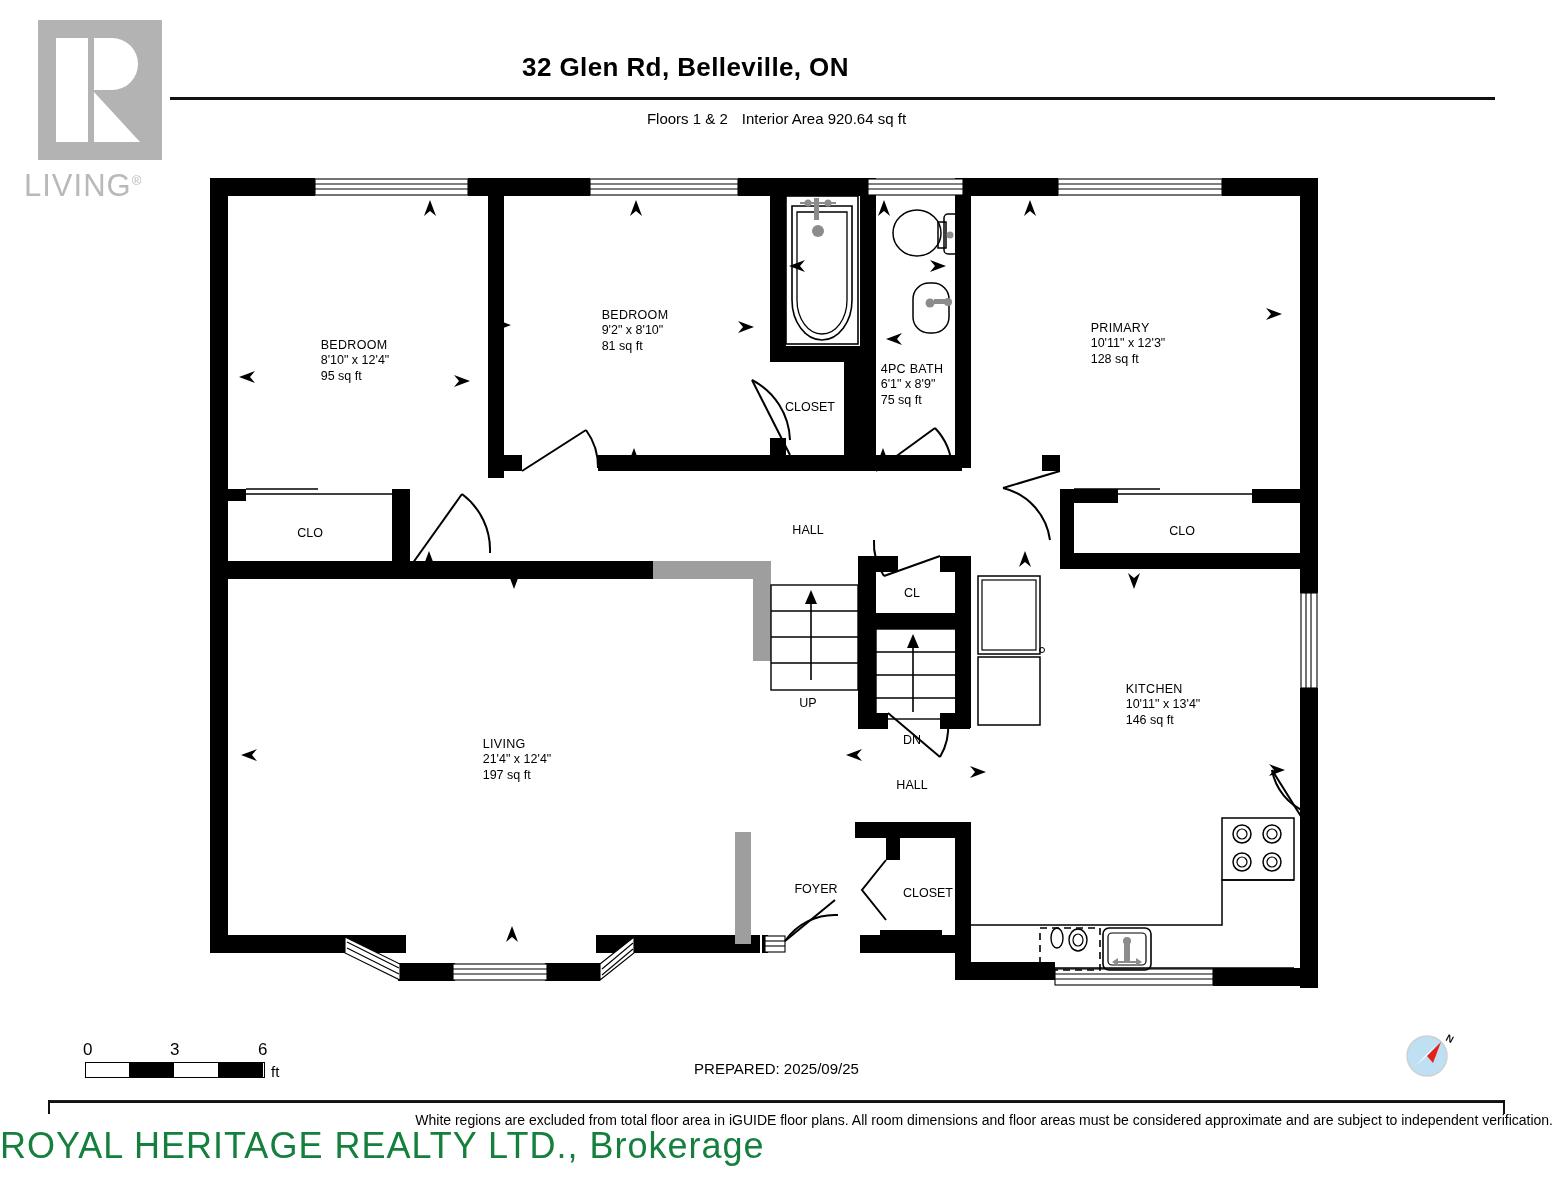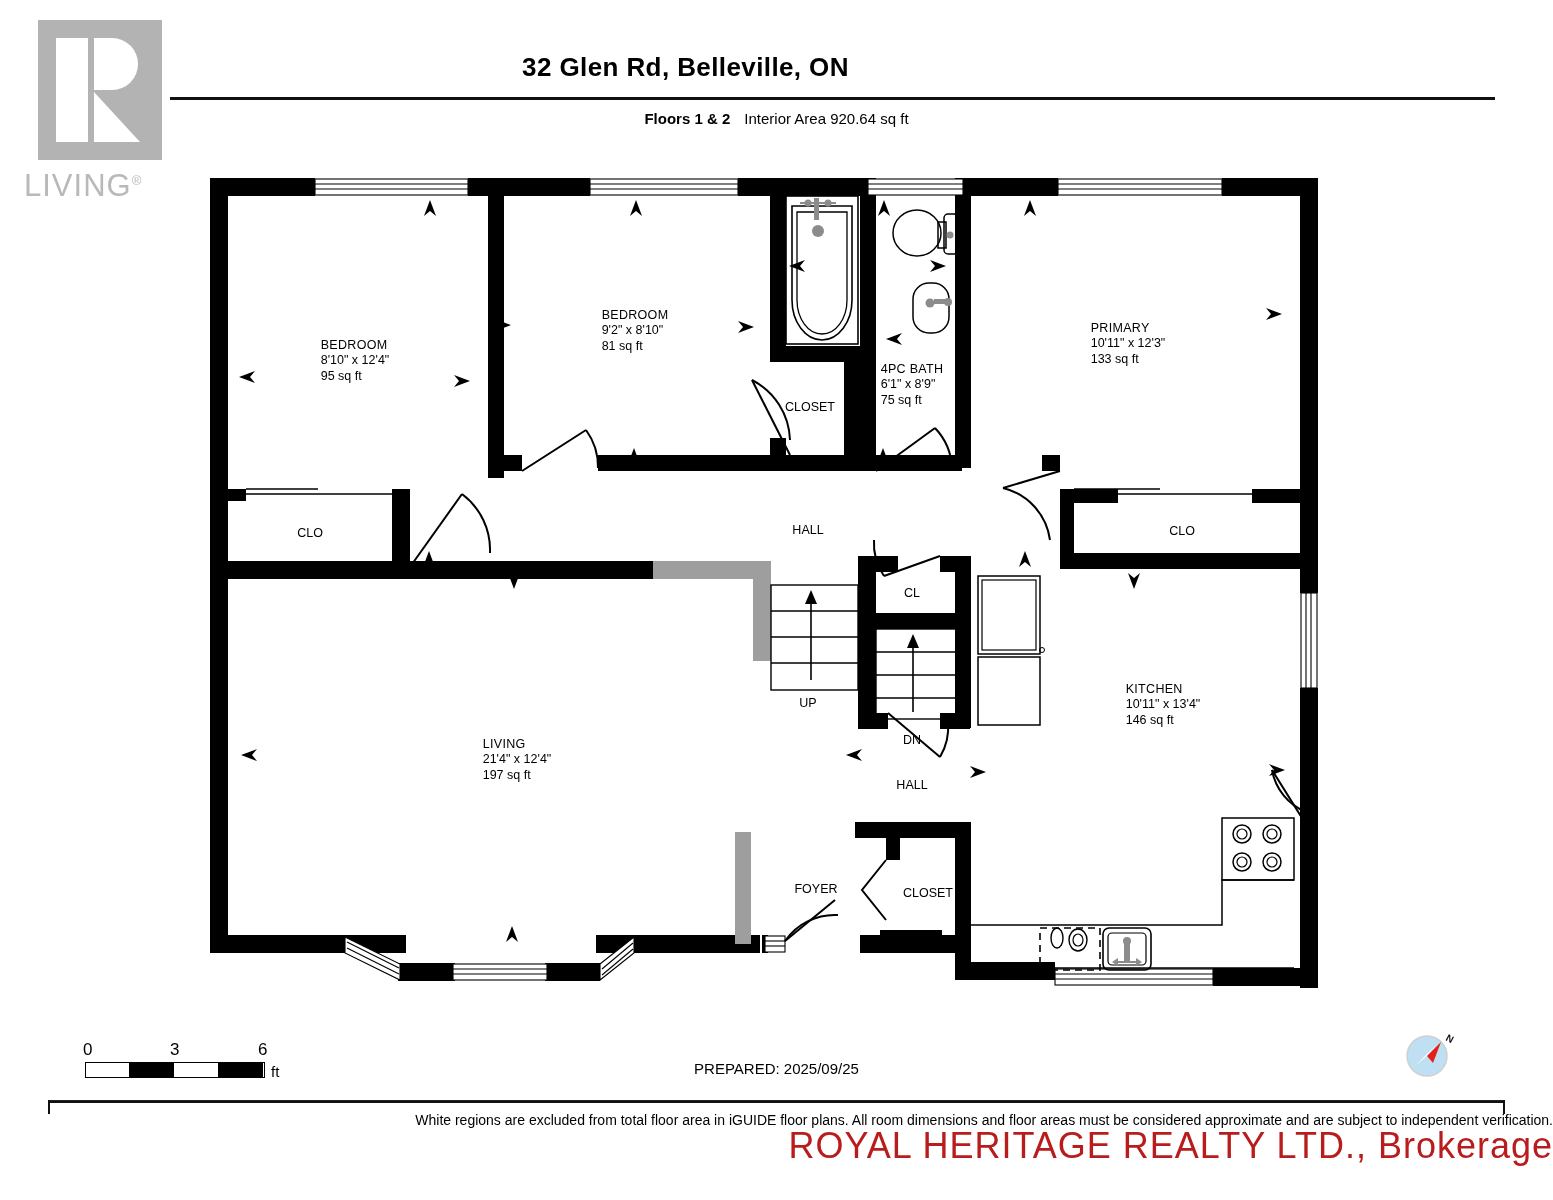--- a/index.html
+++ b/index.html
@@ -15,43 +15,43 @@
   #realtor-mark .stem{position:absolute;left:56px;top:72px;width:46px;height:50px;background:#fff;
         clip-path:polygon(0 0,0 100%,100% 100%);}
   #realtor-word{position:absolute;left:14px;top:160px;font-size:31px;letter-spacing:1px;
         color:#b9b9b9;font-family:"Liberation Sans",sans-serif;}
   #realtor-reg{font-size:13px;vertical-align:super;}
 
   #plan-title{position:absolute;left:0;top:52px;width:1371px;text-align:center;
         font-size:26px;font-weight:bold;letter-spacing:.4px;}
   #title-rule{position:absolute;left:170px;top:97px;width:1325px;height:3px;background:#111;}
   #subtitle{position:absolute;left:0;top:110px;width:1553px;text-align:center;font-size:15px;}
-  #subtitle .bold{font-weight:bold;margin-top:36px;}
+  #subtitle .bold{font-weight:normal;margin-top:36px;}
   #subtitle .sep{display:inline-block;width:14px;}
 
   
   #plan{position:absolute;left:0;top:0;width:1553px;height:1200px;}
 
   
   #scalebar{position:absolute;left:85px;top:1062px;width:180px;height:16px;
         border:1.6px solid #000;background:#fff;box-sizing:border-box;}
   #scalebar .seg{position:absolute;top:0;height:100%;background:#000;}
   .tick{position:absolute;font-size:17px;top:1040px;}
   #tick0{left:83px;} #tick3{left:170px;} #tick6{left:258px;}
   #ftlabel{position:absolute;left:271px;top:1063px;font-size:15px;text-align:right;}
 
   #prepared{position:absolute;left:0;top:1060px;width:1553px;text-align:center;font-size:15px;}
 
   #compass{position:absolute;left:1403px;top:1028px;width:52px;height:52px;}
 
   #footer-rule{position:absolute;left:48px;top:1100px;width:1457px;height:3px;
         border-top:1px solid #222;border-bottom:2px solid #111;box-sizing:border-box;}
   #disclaimer{position:absolute;left:0;top:1112px;width:1553px;text-align:right;font-size:14px;}
-  #watermark{position:absolute;left:0;top:1125px;width:1553px;text-align:right;
-        font-size:36px;color:#b91c1c;letter-spacing:1px;}
+  #watermark{position:absolute;left:0;top:1125px;width:1553px;text-align:left;
+        font-size:36px;color:#15803d;letter-spacing:1px;}
   #frame-left{position:absolute;left:48px;top:1100px;width:2px;height:14px;background:#111;}
   #frame-right{position:absolute;left:1503px;top:1100px;width:2px;height:14px;background:#111;}
 
   
   .rlabel{position:absolute;text-align:left;font-size:12.5px;line-height:1.22;
           white-space:nowrap;transform:translateX(-50%);}
   .rlabel .nm{letter-spacing:.3px;}
 </style>
 </head>
 <body>
@@ -349,21 +349,21 @@
   <div>81 sq ft</div>
 </div>
 <div class="rlabel" style="left:912px;top:362px">
   <div class="nm">4PC BATH</div>
   <div>6'1" x 8'9"</div>
   <div>75 sq ft</div>
 </div>
 <div class="rlabel" style="left:1128px;top:321px">
   <div class="nm">PRIMARY</div>
   <div>10'11" x 12'3"</div>
-  <div>133 sq ft</div>
+  <div>128 sq ft</div>
 </div>
 <div class="rlabel" style="left:517px;top:737px">
   <div class="nm">LIVING</div>
   <div>21'4" x 12'4"</div>
   <div>197 sq ft</div>
 </div>
 <div class="rlabel" style="left:1163px;top:682px">
   <div class="nm">KITCHEN</div>
   <div>10'11" x 13'4"</div>
   <div>146 sq ft</div>

